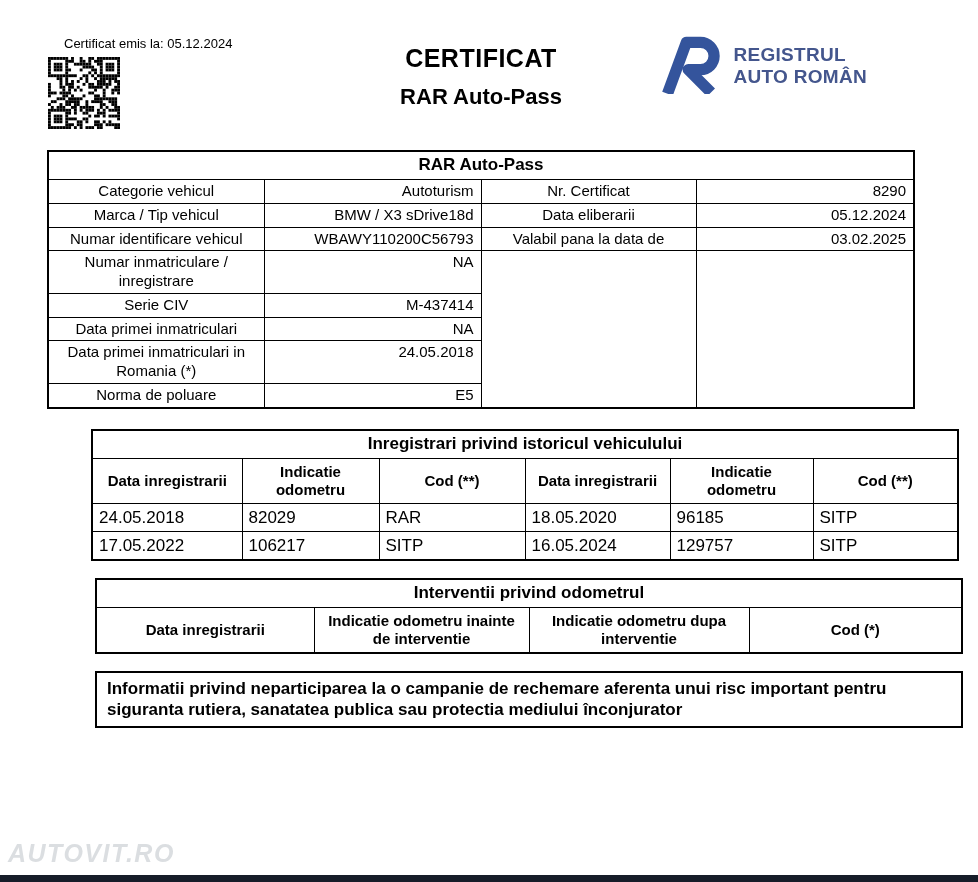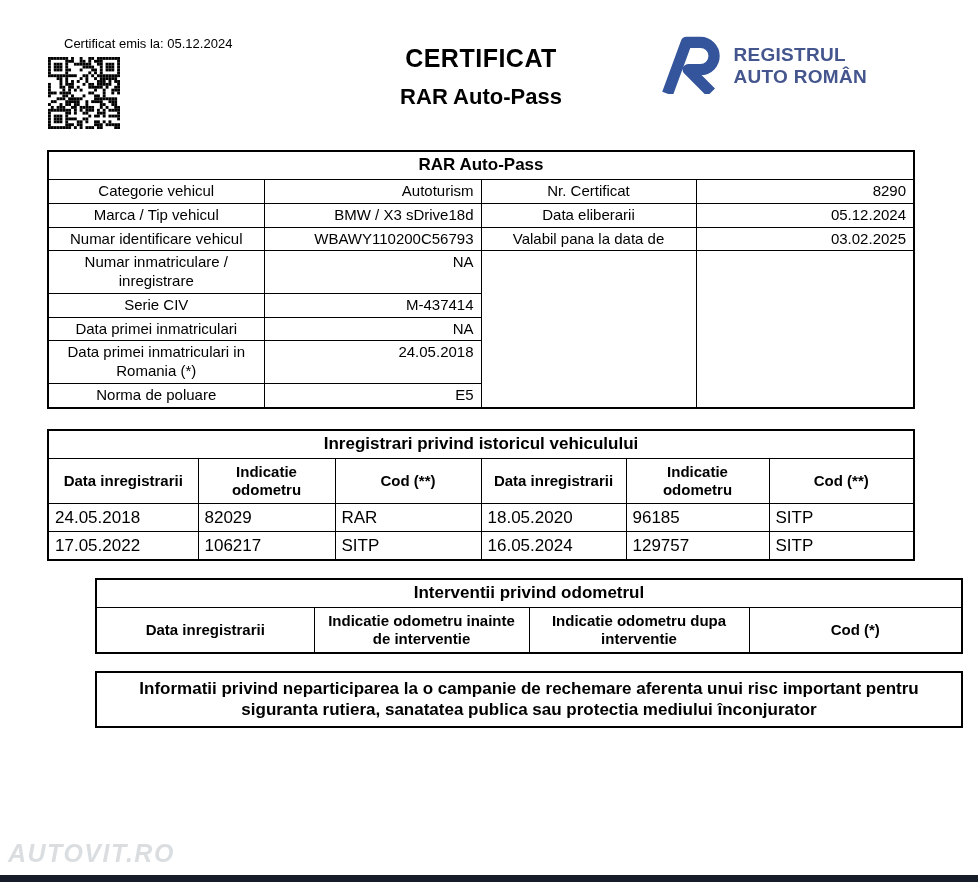--- a/index.html
+++ b/index.html
@@ -23,22 +23,22 @@
     font-size:19px;color:#44568d;letter-spacing:.3px;}
 
   
   table.tbl{width:100%;border-collapse:collapse;table-layout:fixed;border:2px solid #000;}
   .tbl td,.tbl th{border:1px solid #000;vertical-align:top;background:#fff;}
   .ttl{font-weight:bold;font-size:17px;text-align:center;padding:3px 0 4px;}
   .lbl{font-size:15px;padding:2px 7px;line-height:1.25;text-align:center;}
   .val{font-size:15px;font-weight:normal;text-align:right;padding:2px 7px;line-height:1.25;}
   .hdr th{font-size:15px;font-weight:bold;text-align:center;padding:4px 4px;line-height:1.2;vertical-align:middle;}
   .data td{font-size:17px;padding:3px 6px;line-height:1.25;}
-  .para{font-weight:bold;font-size:17px;text-align:center;padding:5px 10px;line-height:1.25;}
-  .mt20{margin-top:20px;}
+  .para{font-weight:bold;font-size:17px;padding:5px 10px;line-height:1.25;}
+  .mt20{margin-top:20px;margin-left:44px;}
   .mt17{margin-top:17px;margin-left:48px;}
 
   
   .watermark{position:absolute;left:8px;bottom:14px;font-size:25px;font-weight:800;
     font-style:italic;letter-spacing:1.5px;color:rgba(125,135,148,.28);text-align:center;}
   .bottom-bar{position:absolute;left:0;right:0;bottom:0;height:7px;background:#161d29;}
 </style>
 </head>
 <body>
 

